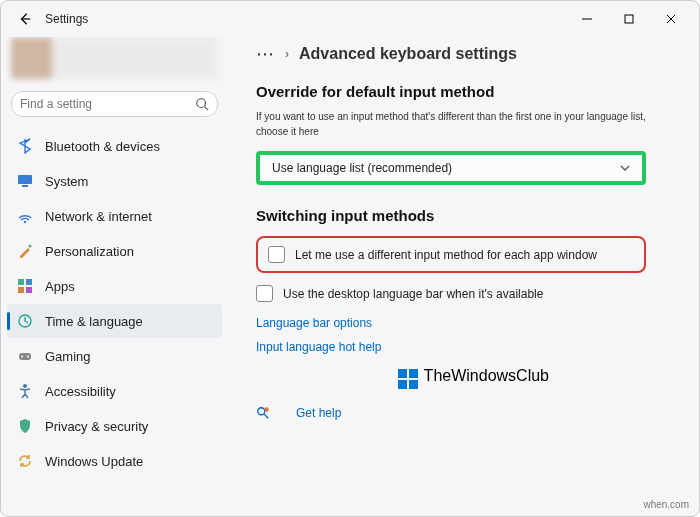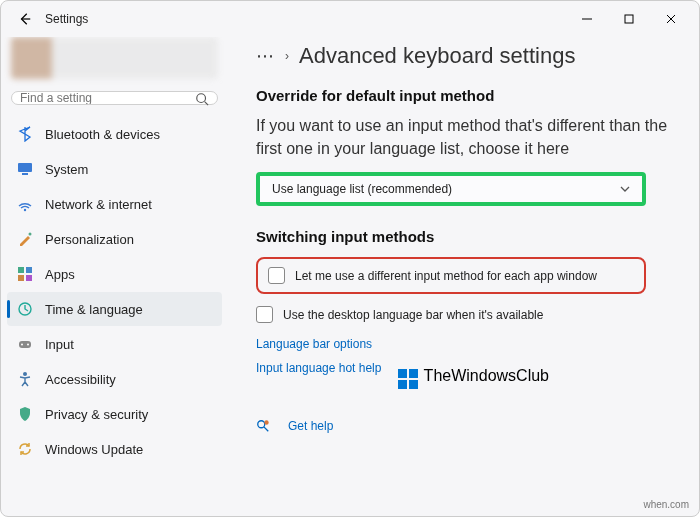--- a/index.html
+++ b/index.html
@@ -8,34 +8,34 @@
 .titlebar{display:flex;align-items:center;height:36px;padding:8px 8px}
 .back{width:32px;height:32px;display:flex;align-items:center;justify-content:center;cursor:pointer;border-radius:4px}
 .back svg{width:14px;height:14px}
 .title{font-size:12px;margin-left:4px;color:#222}
 .winctrls{margin-left:auto;display:flex;gap:2px}
 .winctrls div{width:40px;height:28px;display:flex;align-items:center;justify-content:center;cursor:pointer}
 .winctrls svg{width:10px;height:10px}
 .body{flex:1;display:flex;overflow:hidden}
 .sidebar{width:227px;display:flex;flex-direction:column;padding:0 6px;overflow-y:auto}
 .profile{height:42px;margin:0 4px 8px 4px;border-radius:4px;background:linear-gradient(90deg,#c7a890 0 20%,#e8e8e8 20% 100%);filter:blur(3px);opacity:.8}
-.search{display:flex;background:#fff;border:1px solid #d0d0d0;border-radius:12px;height:14px;margin:4px 4px 12px 4px;padding:0 8px}
+.search{display:flex;align-items:center;background:#fff;border:1px solid #d0d0d0;border-radius:12px;height:26px;margin:4px 4px 12px 4px;padding:0 8px}
 .search input{border:0;outline:0;flex:1;font-size:12px;background:transparent}
 .navlist{display:flex;flex-direction:column;gap:1px}
 .navitem{display:flex;align-items:center;height:34px;padding:0 10px;border-radius:4px;cursor:pointer;font-size:13px;color:#222;gap:12px}
 .navitem .ico{width:16px;height:16px;display:flex;align-items:center;justify-content:center}
 .navitem.active{background:#e9ecef;position:relative}
 .navitem.active::before{content:"";position:absolute;left:0;top:8px;bottom:8px;width:3px;background:#0067c0;border-radius:2px}
 .main{flex:1;padding:6px 28px 10px 28px;overflow-y:auto}
 .crumb{display:flex;align-items:center;gap:10px;color:#333}
 .dots{font-size:18px;letter-spacing:1px;cursor:pointer}
 .chev{font-size:12px;color:#555}
-.ptitle{font-size:22px;font-weight:400}
+.ptitle{font-size:16px;font-weight:700}
 .h2{font-size:15px;font-weight:600;margin-top:18px;color:#111}
-.p{font-size:16px;color:#333;margin-top:10px;line-height:1.45}
+.p{font-size:10px;color:#333;margin-top:10px;line-height:1.45}
 .select{margin-top:12px;height:34px;border:4px solid #22c55e;border-radius:4px;background:#fbfbfd;display:flex;align-items:center;padding:0 12px;font-size:12px;color:#222;cursor:pointer;justify-content:space-between;max-width:390px}
 .chk{display:flex;align-items:center;gap:10px;font-size:12px;color:#222;margin-top:12px;max-width:390px}
 .chk.box{border:2.5px solid #d33a2f;border-radius:8px;padding:8px 10px}
 .cb{width:17px;height:17px;border:1px solid #888;border-radius:3px;background:#fff;flex-shrink:0;cursor:pointer}
 .link{font-size:12px;color:#0067c0;cursor:pointer;margin-top:14px;display:block}
 .logo{position:absolute;right:150px;top:366px;display:flex;align-items:flex-start;gap:4px}
 .logo svg{width:24px;height:24px}
 .logotext{font-size:16px;font-weight:500;color:#000}
 .help{display:flex;align-items:center;gap:10px;margin-top:36px}
 .help .hico{width:14px;height:14px}
@@ -139,21 +139,21 @@
             <span>Time &amp; language</span>
           </div>
         <div class="navitem">
             <span class="ico">
               <svg viewBox="0 0 16 16">
                 <rect x="2" y="5" width="12" height="7" rx="3" fill="#888"></rect>
                 <circle cx="5" cy="8.5" r="1" fill="#fff"></circle>
                 <circle cx="11" cy="8.5" r="1" fill="#fff"></circle>
               </svg>
             </span>
-            <span>Input</span>
+            <span>Gaming</span>
           </div>
         <div class="navitem">
             <span class="ico">
               <svg viewBox="0 0 16 16">
                 <circle cx="8" cy="3" r="2" fill="#47a"></circle>
                 <path d="M3 6l5 1 5-1M8 7v4l-3 4M8 11l3 4" fill="none" stroke="#47a" stroke-width="1.4"></path>
               </svg>
             </span>
             <span>Accessibility</span>
           </div>
@@ -207,21 +207,21 @@
 
       <span class="link">Language bar options</span>
       <span class="link" style="margin-top:10px">Input language hot help</span>
 
       <div class="help">
         <svg class="hico" viewBox="0 0 16 16">
             <circle cx="6" cy="6" r="4" fill="none" stroke="#0067c0" stroke-width="1.5"></circle>
             <path d="M9 9l5 5" stroke="#0067c0" stroke-width="1.5"></path>
             <circle cx="12" cy="4" r="2.5" fill="#d9773a"></circle>
           </svg>
-        <span class="link" style="margin:8px">Get help</span>
+        <span class="link" style="margin:16px">Get help</span>
       </div>
     </div>
   </div>
 
   <div class="logo">
     <svg viewBox="0 0 24 24">
         <rect x="2" y="2" width="9" height="9" fill="#0078d4"></rect>
         <rect x="13" y="2" width="9" height="9" fill="#0078d4"></rect>
         <rect x="2" y="13" width="9" height="9" fill="#0078d4"></rect>
         <rect x="13" y="13" width="9" height="9" fill="#0078d4"></rect>

